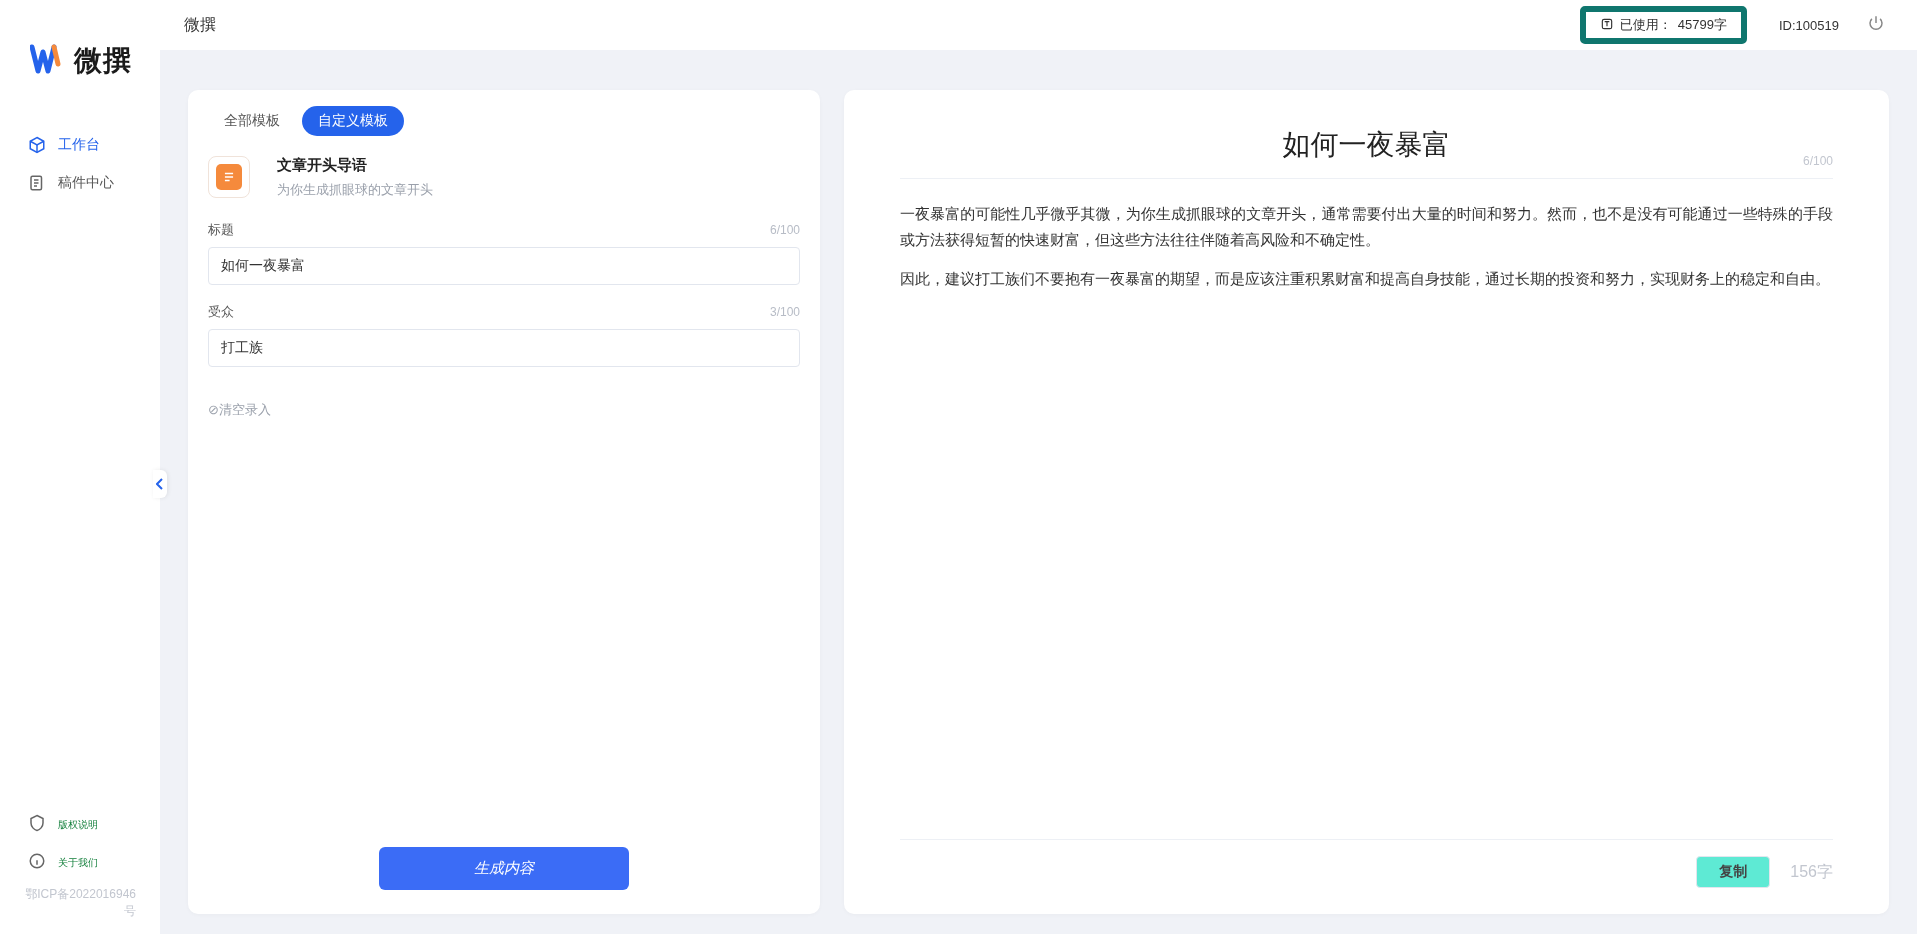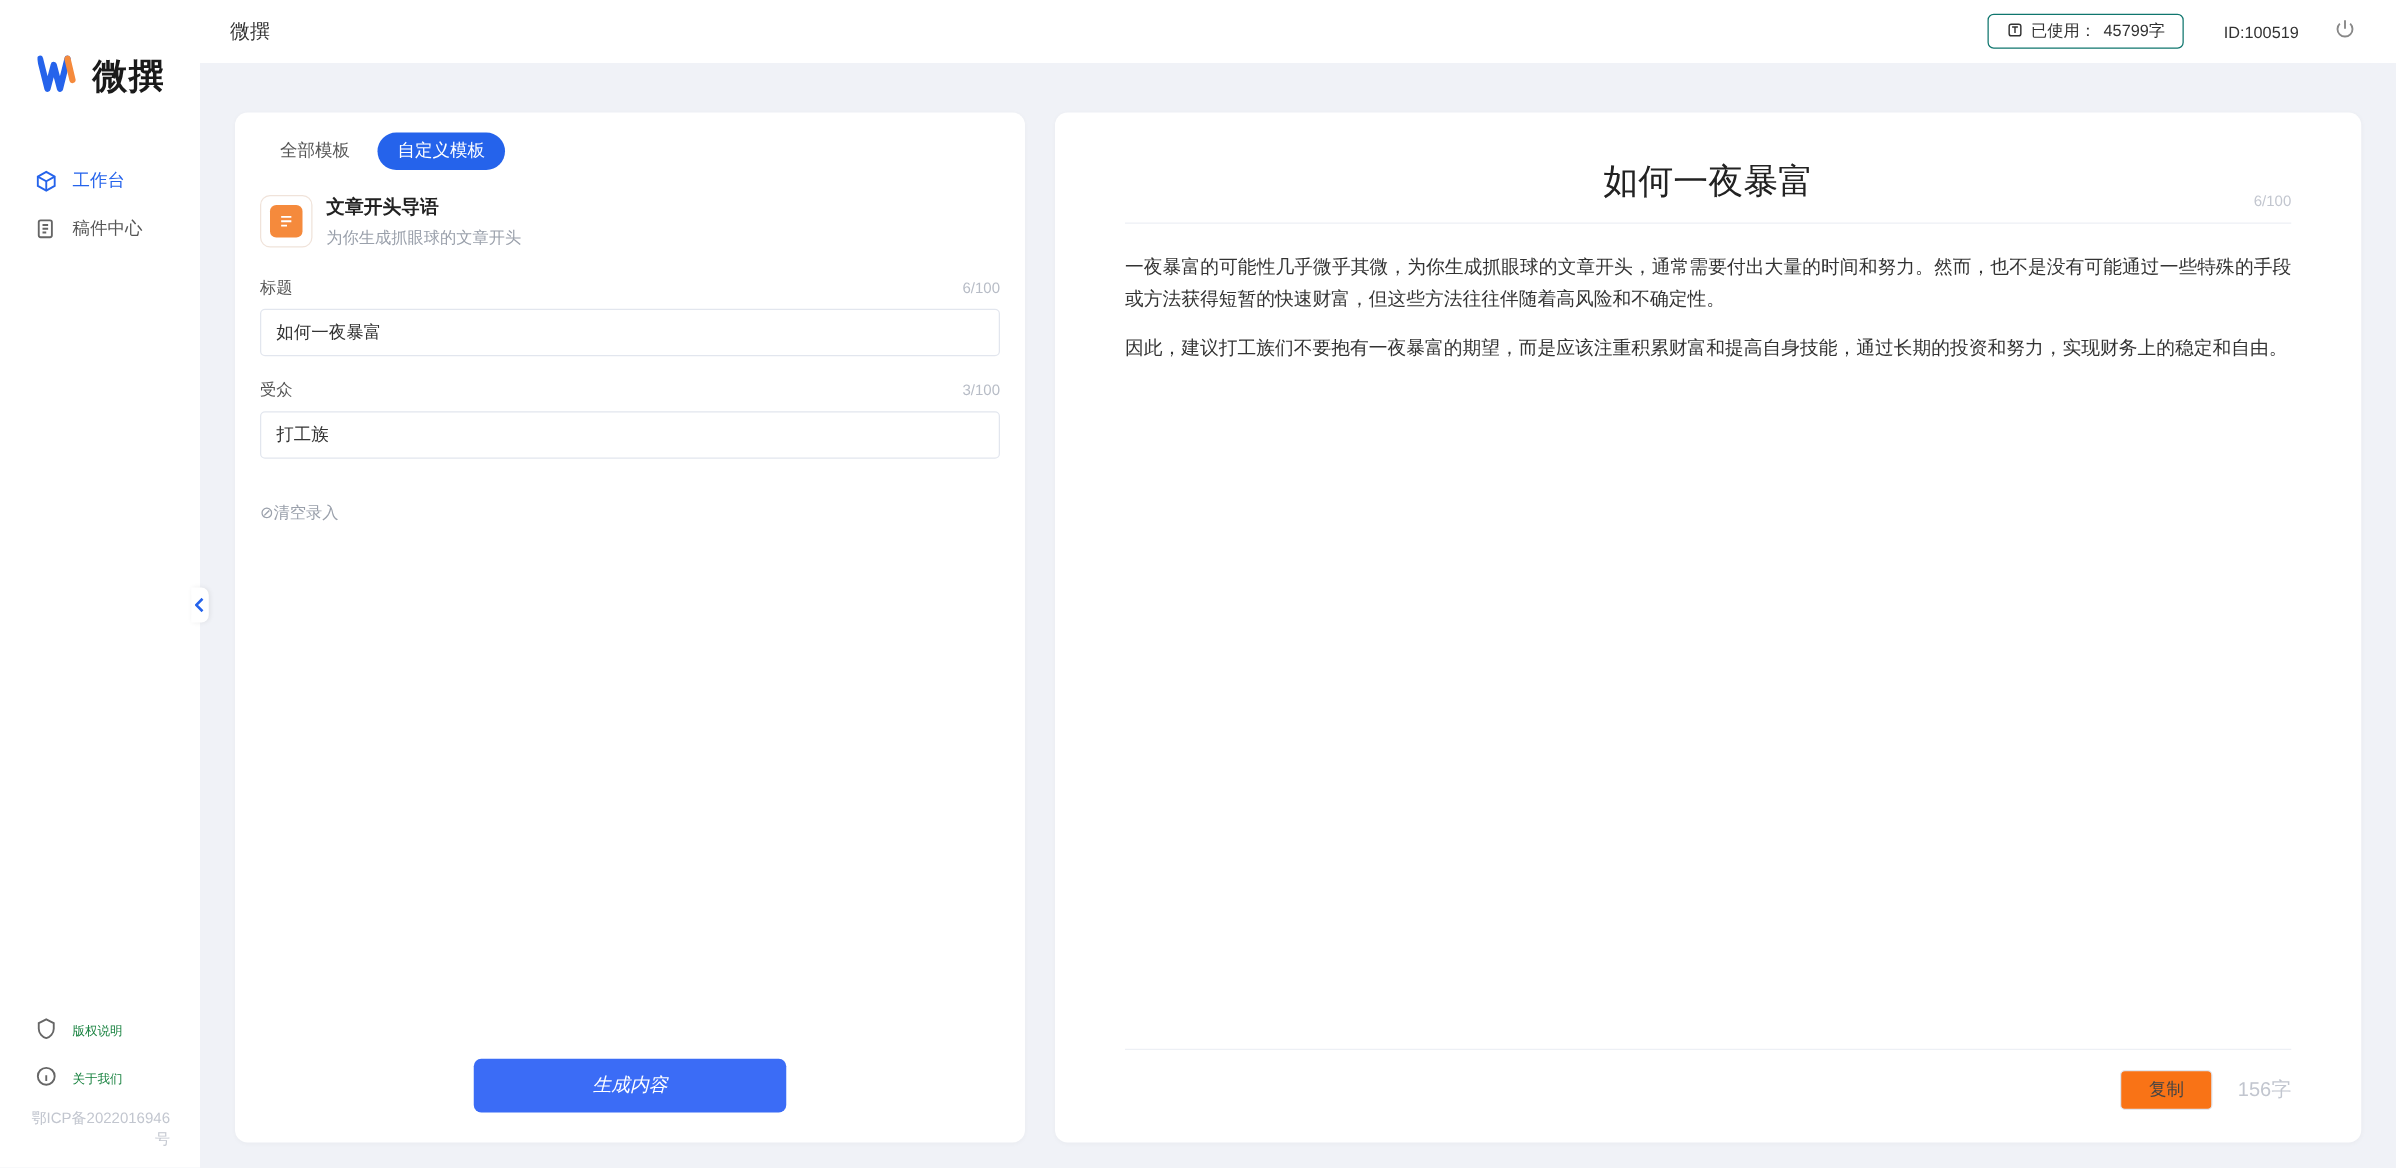--- a/index.html
+++ b/index.html
@@ -83,21 +83,21 @@
       align-items: center;
       padding: 0 32px 0 24px;
       z-index: 4;
     }
     .topbar-title { font-size: 16px; font-weight: 500; color: #333; }
     .topbar-spacer { flex: 1; }
     .usage-pill {
       display: flex;
       align-items: center;
       gap: 6px;
-      border: 1px solid #0f766e;
+      border: 6px solid #0f766e;
       border-radius: 5px;
       padding: 4px 14px;
       font-size: 13px;
       color: #333;
       margin-right: 32px;
     }
     .id-badge { font-size: 13px; color: #333; margin-right: 28px; }
     .power-btn { cursor: pointer; color: #888; }
 
     
@@ -131,21 +131,21 @@
       padding: 6px 16px;
       border-radius: 16px;
       cursor: pointer;
       color: #555;
     }
     .tab.active { background: #2563eb; color: #fff; }
 
     .template-row {
       display: flex;
       align-items: flex-start;
-      gap: 11px;
+      gap: 27px;
       padding: 14px 20px;
     }
     .template-icon {
       width: 42px;
       height: 42px;
       border-radius: 8px;
       background: #fff;
       border: 1px solid #f0e3da;
       display: flex;
       align-items: center;
@@ -253,26 +253,27 @@
       left: 56px;
       border-top: 1px solid #edf0f5;
       padding-top: 16px;
       display: flex;
       justify-content: flex-end;
       align-items: center;
       gap: 20px;
     }
     .copy-btn {
       border: 1px solid #e2e6ee;
-      background: #f97316;
+      background: #5eead4;
       border-radius: 4px;
       padding: 6px 22px;
       font-size: 14px;
       color: #444;
       cursor: pointer;
+      font-weight: bold;
     }
     .word-count { font-size: 16px; color: #c2c6cf; text-align: center; }
   </style>
 </head>
 <body>
 
 <aside class="sidebar">
   <div class="logo-wrap">
     <span class="logo-mark">
       <svg width="36" height="30" viewBox="0 0 36 30">

